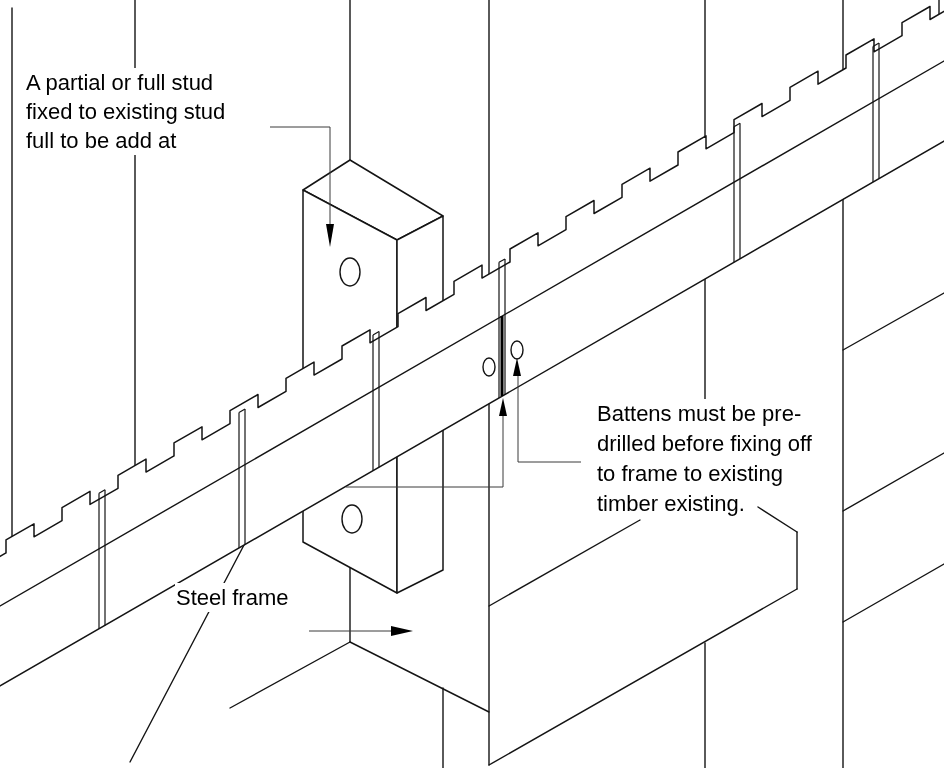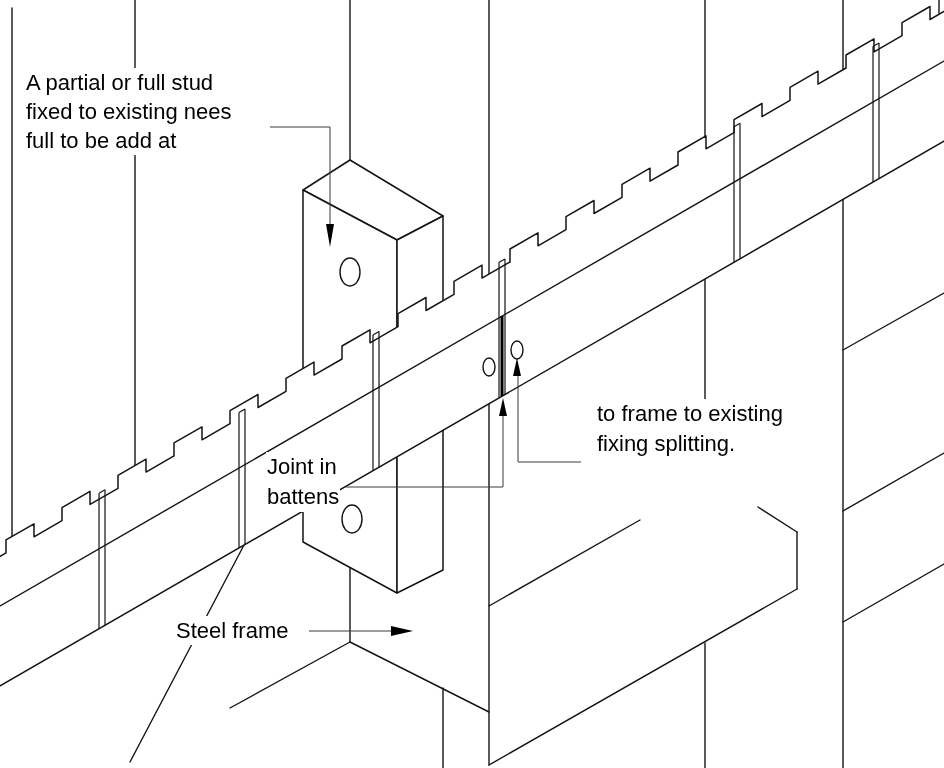--- a/index.html
+++ b/index.html
@@ -99,31 +99,29 @@
       <polyline class="thin" points="581,462 518,462 518,374"></polyline>
       <polygon class="arrow" points="513,376 521,376 517,358"></polygon>
 
       <line class="thin" x1="309" y1="631" x2="391" y2="631"></line>
       <polygon class="arrow" points="391,626 391,636 413,631"></polygon>
     </g>
   </svg>
 
   <div class="note" style="left:25px;top:68px;">
     <div class="tline"><span>A partial or full stud</span></div>
-    <div class="tline"><span>fixed to existing nees</span></div>
+    <div class="tline"><span>fixed to existing stud</span></div>
     <div class="tline"><span>full to be add at</span></div>
   </div>
 
   <div class="note" style="left:596px;top:399px;line-height:30px;">
+    <div class="tline"><span>Battens must be pre-</span></div>
+    <div class="tline"><span>drilled before fixing off</span></div>
     <div class="tline"><span>to frame to existing</span></div>
-    <div class="tline"><span>fixing splitting.</span></div>
+    <div class="tline"><span>timber existing.</span></div>
   </div>
 
-  <div class="note" style="left:266px;top:452px;line-height:30px;">
-    <div class="tline"><span>Joint in</span></div>
-    <div class="tline"><span>battens</span></div>
-  </div>
 
-  <div class="note" style="left:175px;top:616px;">
+  <div class="note" style="left:175px;top:583px;">
     <div class="tline"><span>Steel frame</span></div>
   </div>
 
 </div>
 
 </body></html>

